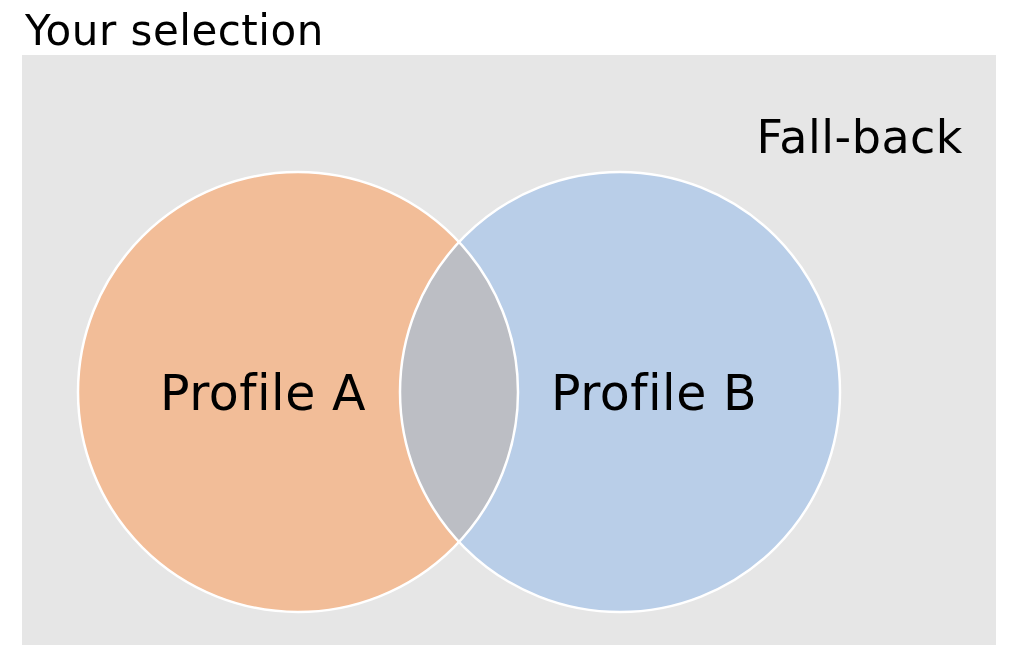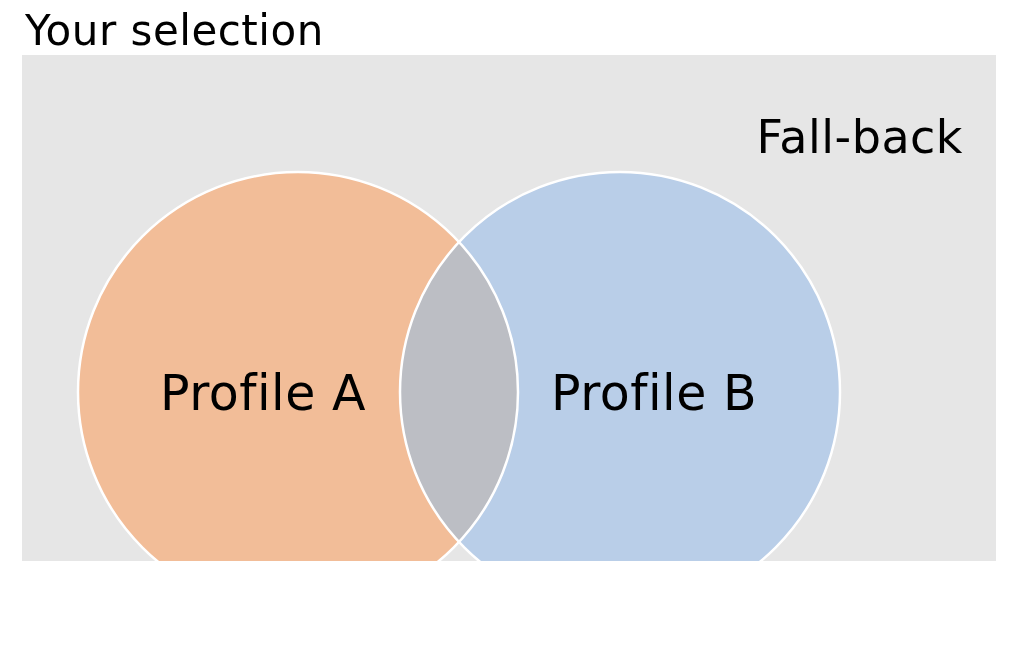--- a/index.html
+++ b/index.html
@@ -3,21 +3,21 @@
 <meta charset="utf-8">
 <style>
   html, body {
     margin: 0;
     padding: 0;
     background: #ffffff;
   }
   .stage {
     position: relative;
     width: 1018px;
-    height: 561px;
+    height: 659px;
     background: #ffffff;
     overflow: hidden;
     font-family: "DejaVu Sans", "Liberation Sans", sans-serif;
   }
   .stage svg {
     display: block;
     width: 1018px;
     height: 659px;
   }
   text {

